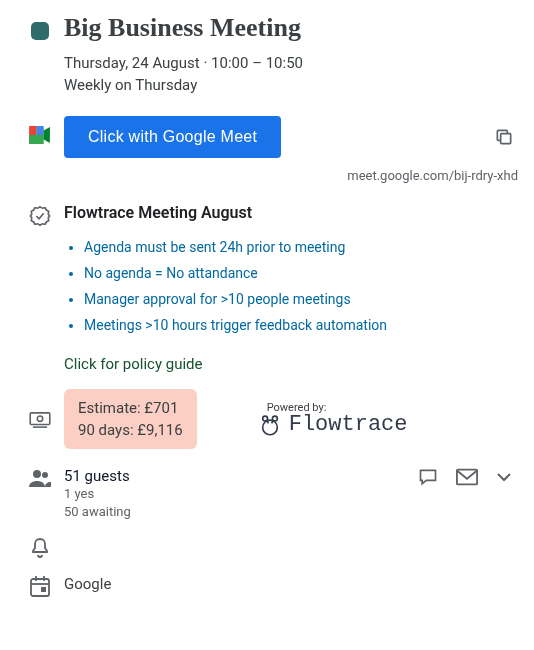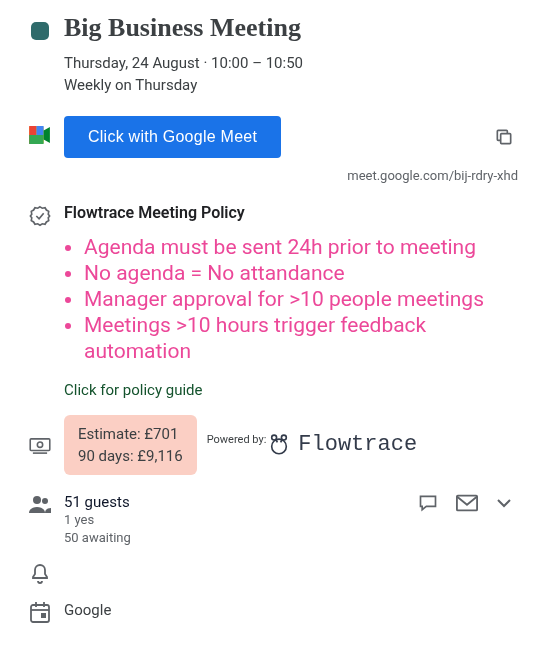--- a/index.html
+++ b/index.html
@@ -79,22 +79,22 @@
   }
   .section-heading {
     font-size: 16px;
     font-weight: 600;
     color: #202124;
     margin: 0 0 12px 0;
   }
   .policy-list {
     margin: 0 0 16px 0;
     padding-left: 20px;
-    font-size: 21px;
-    color: #ec4899;
+    font-size: 14px;
+    color: #0369a1;
     line-height: 26px;
   }
   .policy-link {
     color: #14532d;
     font-size: 15px;
     font-weight: 400;
     text-decoration: none;
     cursor: pointer;
   }
   .estimate-box {
@@ -102,24 +102,25 @@
     border-radius: 6px;
     padding: 8px 14px;
     font-size: 15px;
     line-height: 22px;
     color: #3c4043;
     display: inline-block;
   }
   .estimate-row {
     display: flex;
     align-items: center;
+    gap: 60px;
   }
   .powered-block {
     display: flex;
-    flex-direction: row;
+    flex-direction: column;
     align-items: flex-start;
   }
   .powered-label {
     font-size: 11px;
     color: #3c4043;
     margin-left: 10px;
   }
   .flowtrace-brand {
     display: flex;
     align-items: center;
@@ -201,21 +202,21 @@
   <div class="row" style="margin-top:20px;">
     <div class="icon-col" style="padding-top:2px;">
       <span>
         <svg width="22" height="22" viewBox="0 0 24 24" fill="none" stroke="#5f6368" stroke-width="1.8">
           <path d="M12 2 L14.5 3.5 L17.5 3 L19 5.5 L21.5 7 L21 10 L22.5 12 L21 14 L21.5 17 L19 18.5 L17.5 21 L14.5 20.5 L12 22 L9.5 20.5 L6.5 21 L5 18.5 L2.5 17 L3 14 L1.5 12 L3 10 L2.5 7 L5 5.5 L6.5 3 L9.5 3.5 Z"></path>
           <path d="M8 12 L11 15 L16 9"></path>
         </svg>
       </span>
     </div>
     <div class="content-col">
-      <p class="section-heading">Flowtrace Meeting Policy</p>
+      <p class="section-heading">Flowtrace Meeting August</p>
       <ul class="policy-list">
         <li>Agenda must be sent 24h prior to meeting</li>
         <li>No agenda = No attandance</li>
         <li>Manager approval for &gt;10 people meetings</li>
         <li>Meetings &gt;10 hours trigger feedback automation</li>
       </ul>
       <a class="policy-link">Click for policy guide</a>
     </div>
   </div>
 

